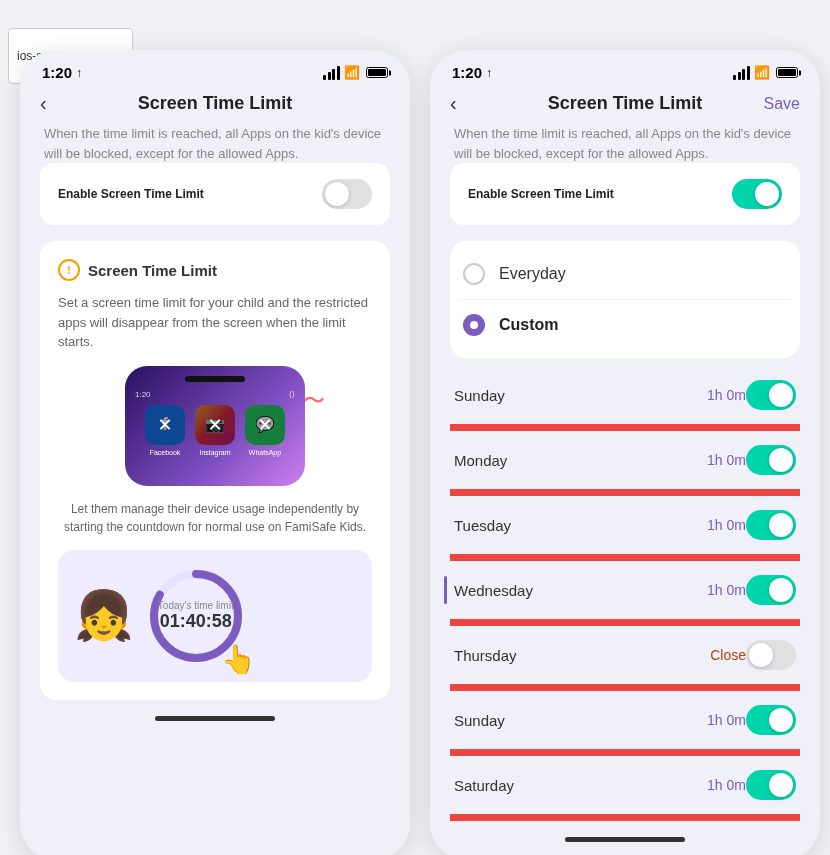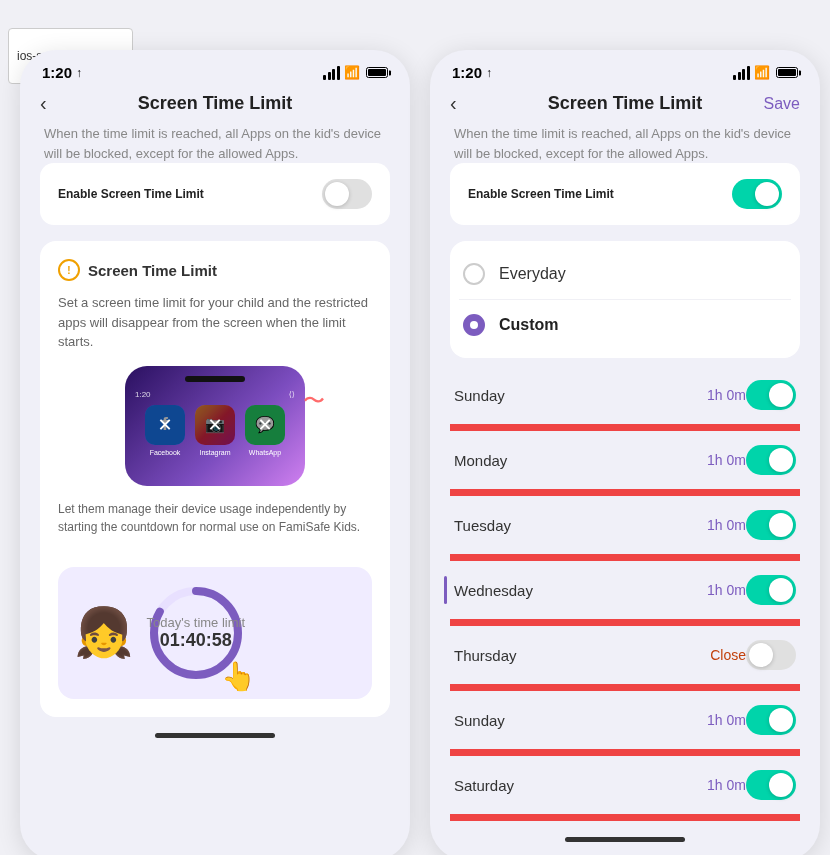--- a/index.html
+++ b/index.html
@@ -260,21 +260,22 @@
       right: -10px;
       top: 20px;
       font-size: 22px;
       color: #ff6b6b;
     }
 
     .famikids-desc {
       font-size: 12px;
       color: #666;
       line-height: 1.5;
-      margin-bottom: 31px;
+      margin-bottom: 14px;
+      text-align: center;
     }
 
     .timer-card {
       background: #f0ecff;
       border-radius: 16px;
       padding: 16px;
       display: flex;
       align-items: center;
       gap: 12px;
     }
@@ -287,21 +288,21 @@
     }
     .timer-text-center {
       position: absolute;
       inset: 0;
       display: flex;
       flex-direction: column;
       align-items: center;
       justify-content: center;
     }
     .timer-label {
-      font-size: 13px;
+      font-size: 10px;
       color: #888;
     }
     .timer-value {
       font-size: 18px;
       font-weight: 700;
       color: #333;
     }
     .hand-pointer {
       position: absolute;
       bottom: -10px;

